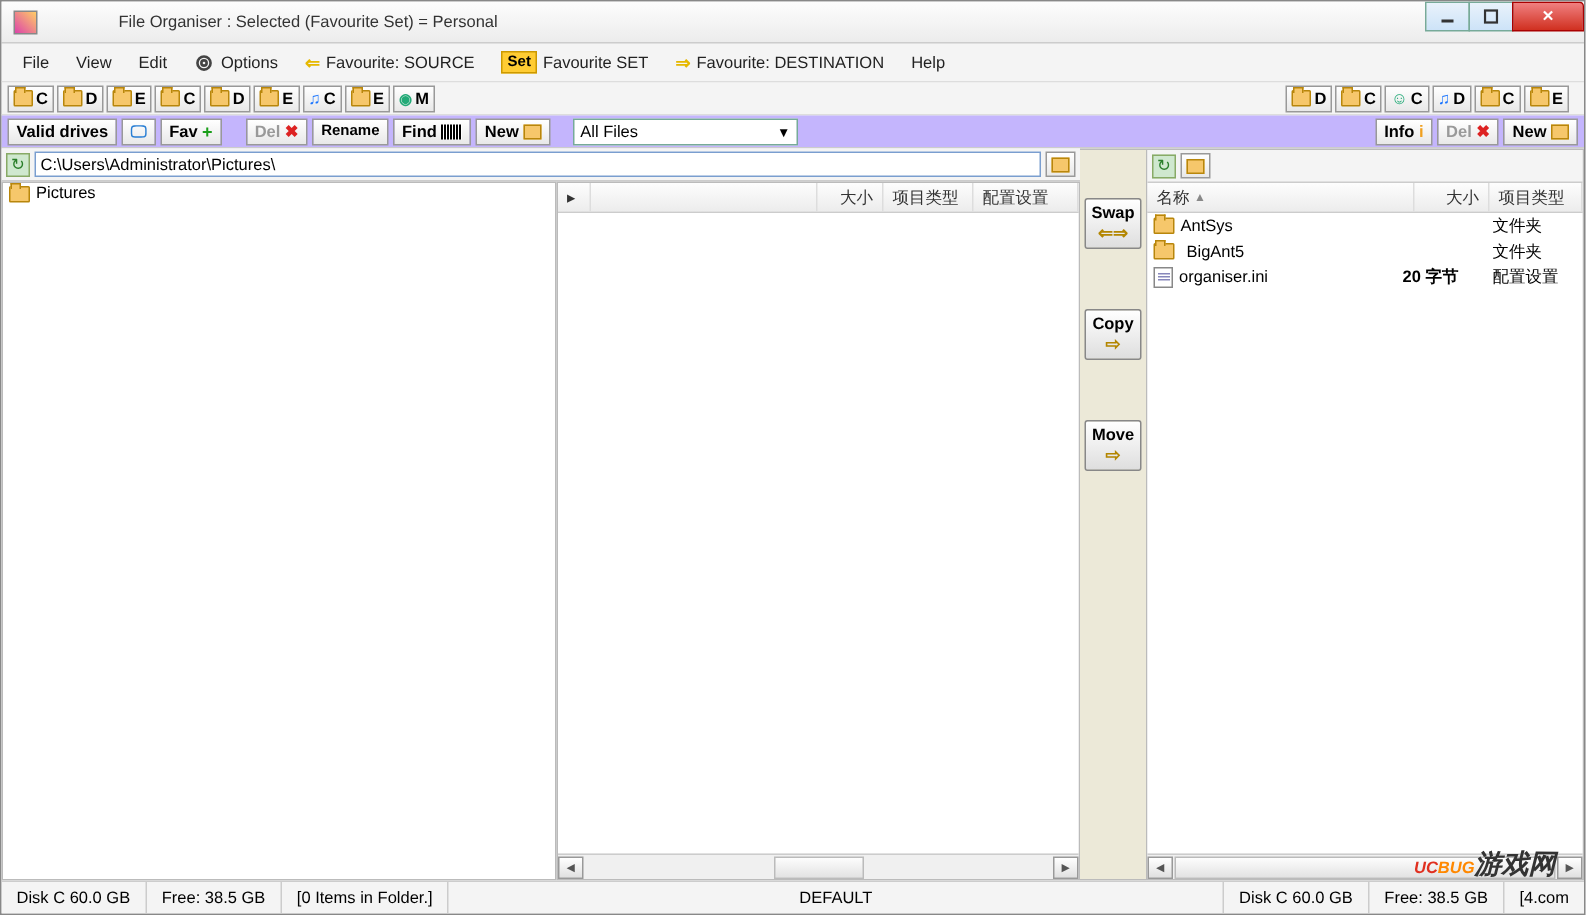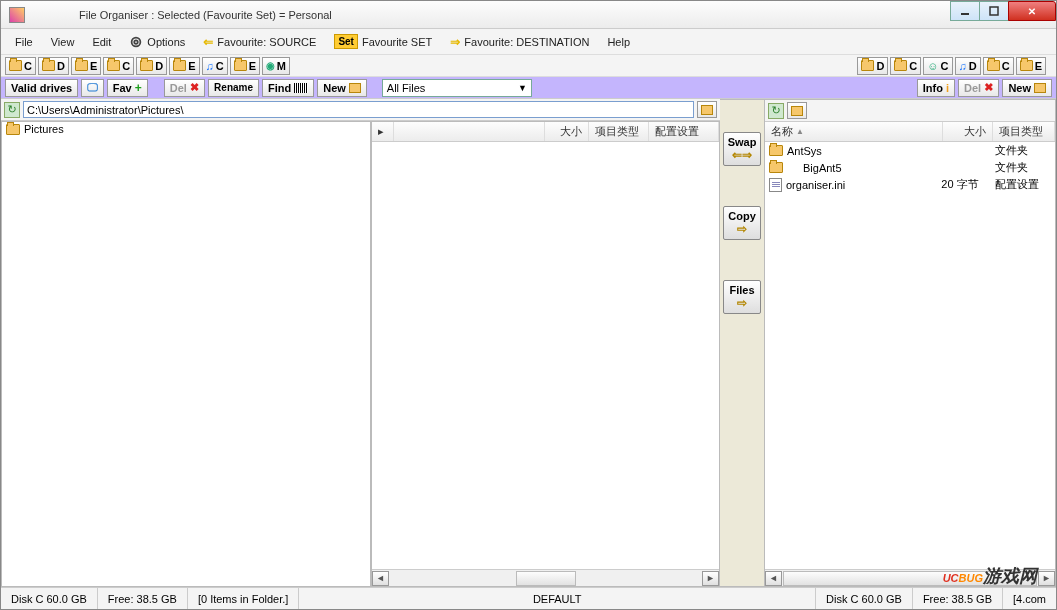--- a/index.html
+++ b/index.html
@@ -300,21 +300,21 @@
       <span>Swap</span>
       <span class="arr">⇐⇒</span>
     </div>
     <div class="spacer"></div>
     <div class="midbtn">
       <span>Copy</span>
       <span class="arr">⇨</span>
     </div>
     <div class="spacer"></div>
     <div class="midbtn">
-      <span>Files</span>
+      <span>Move</span>
       <span class="arr">⇨</span>
     </div>
   </div>
 
   <div class="pane right">
     <div class="addrbar">
       <div class="navico">↻</div>
       <div class="gobtn">
           <span class="fico"></span>
         </div>
@@ -330,33 +330,33 @@
     <div class="list" id="right-list">
         <div class="row">
           <div style="flex:1;display:flex;align-items:center;gap:4px;">
             <span class="folder-icon"></span>
             <span>AntSys</span>
           </div>
           <div style="flex:0 0 50px;text-align:right;"></div>
           <div style="flex:0 0 62px;padding-left:6px;">文件夹</div>
         </div>
         <div class="row">
-          <div style="flex:1;display:flex;align-items:center;gap:20px;">
+          <div style="flex:1;display:flex;align-items:center;gap:8px;">
             <span class="folder-icon"></span>
             <span>BigAnt5</span>
           </div>
           <div style="flex:0 0 50px;text-align:right;"></div>
           <div style="flex:0 0 62px;padding-left:6px;">文件夹</div>
         </div>
         <div class="row">
           <div style="flex:1;display:flex;align-items:center;gap:4px;">
             <span class="ini-icon"></span>
             <span>organiser.ini</span>
           </div>
-          <div style="flex:0 0 50px;text-align:center;">20 字节</div>
+          <div style="flex:0 0 50px;text-align:left;font-weight:bold;">20 字节</div>
           <div style="flex:0 0 62px;padding-left:6px;">配置设置</div>
         </div>
       </div>
     <div class="hscroll">
       <div class="sbtn">◄</div>
       <div class="track">
           <div class="thumb"></div>
         </div>
       <div class="sbtn">►</div>
     </div>

